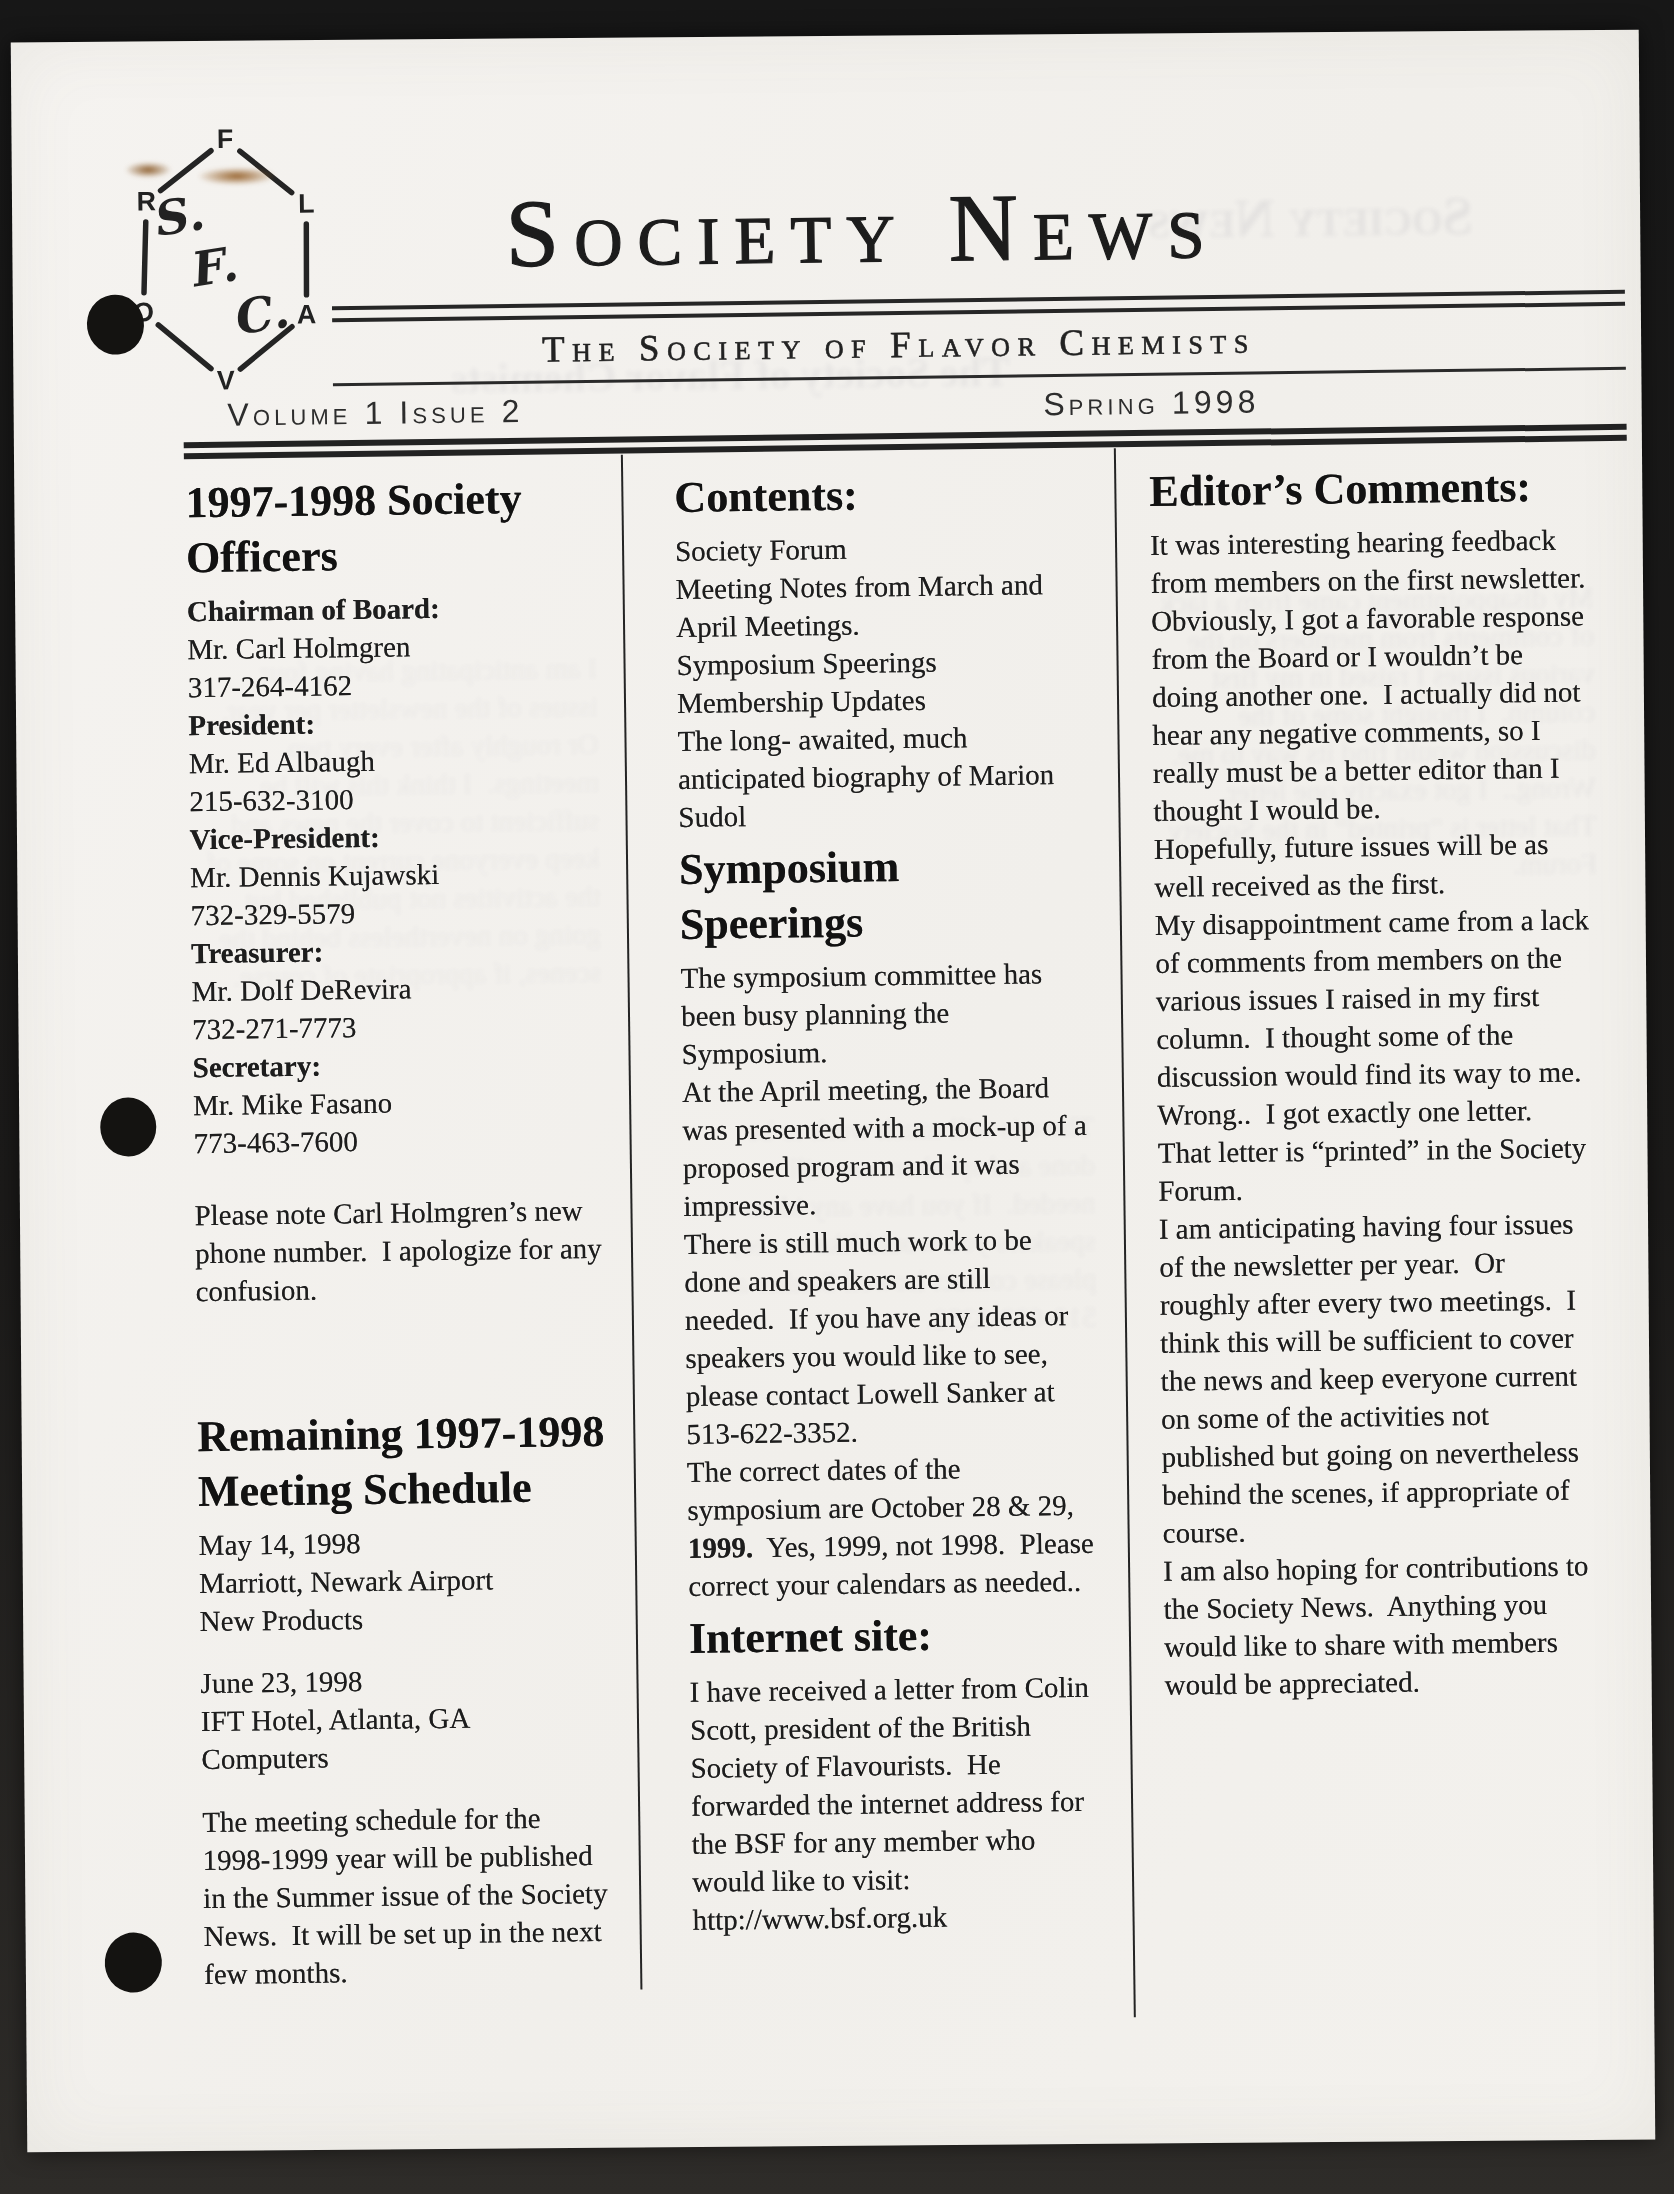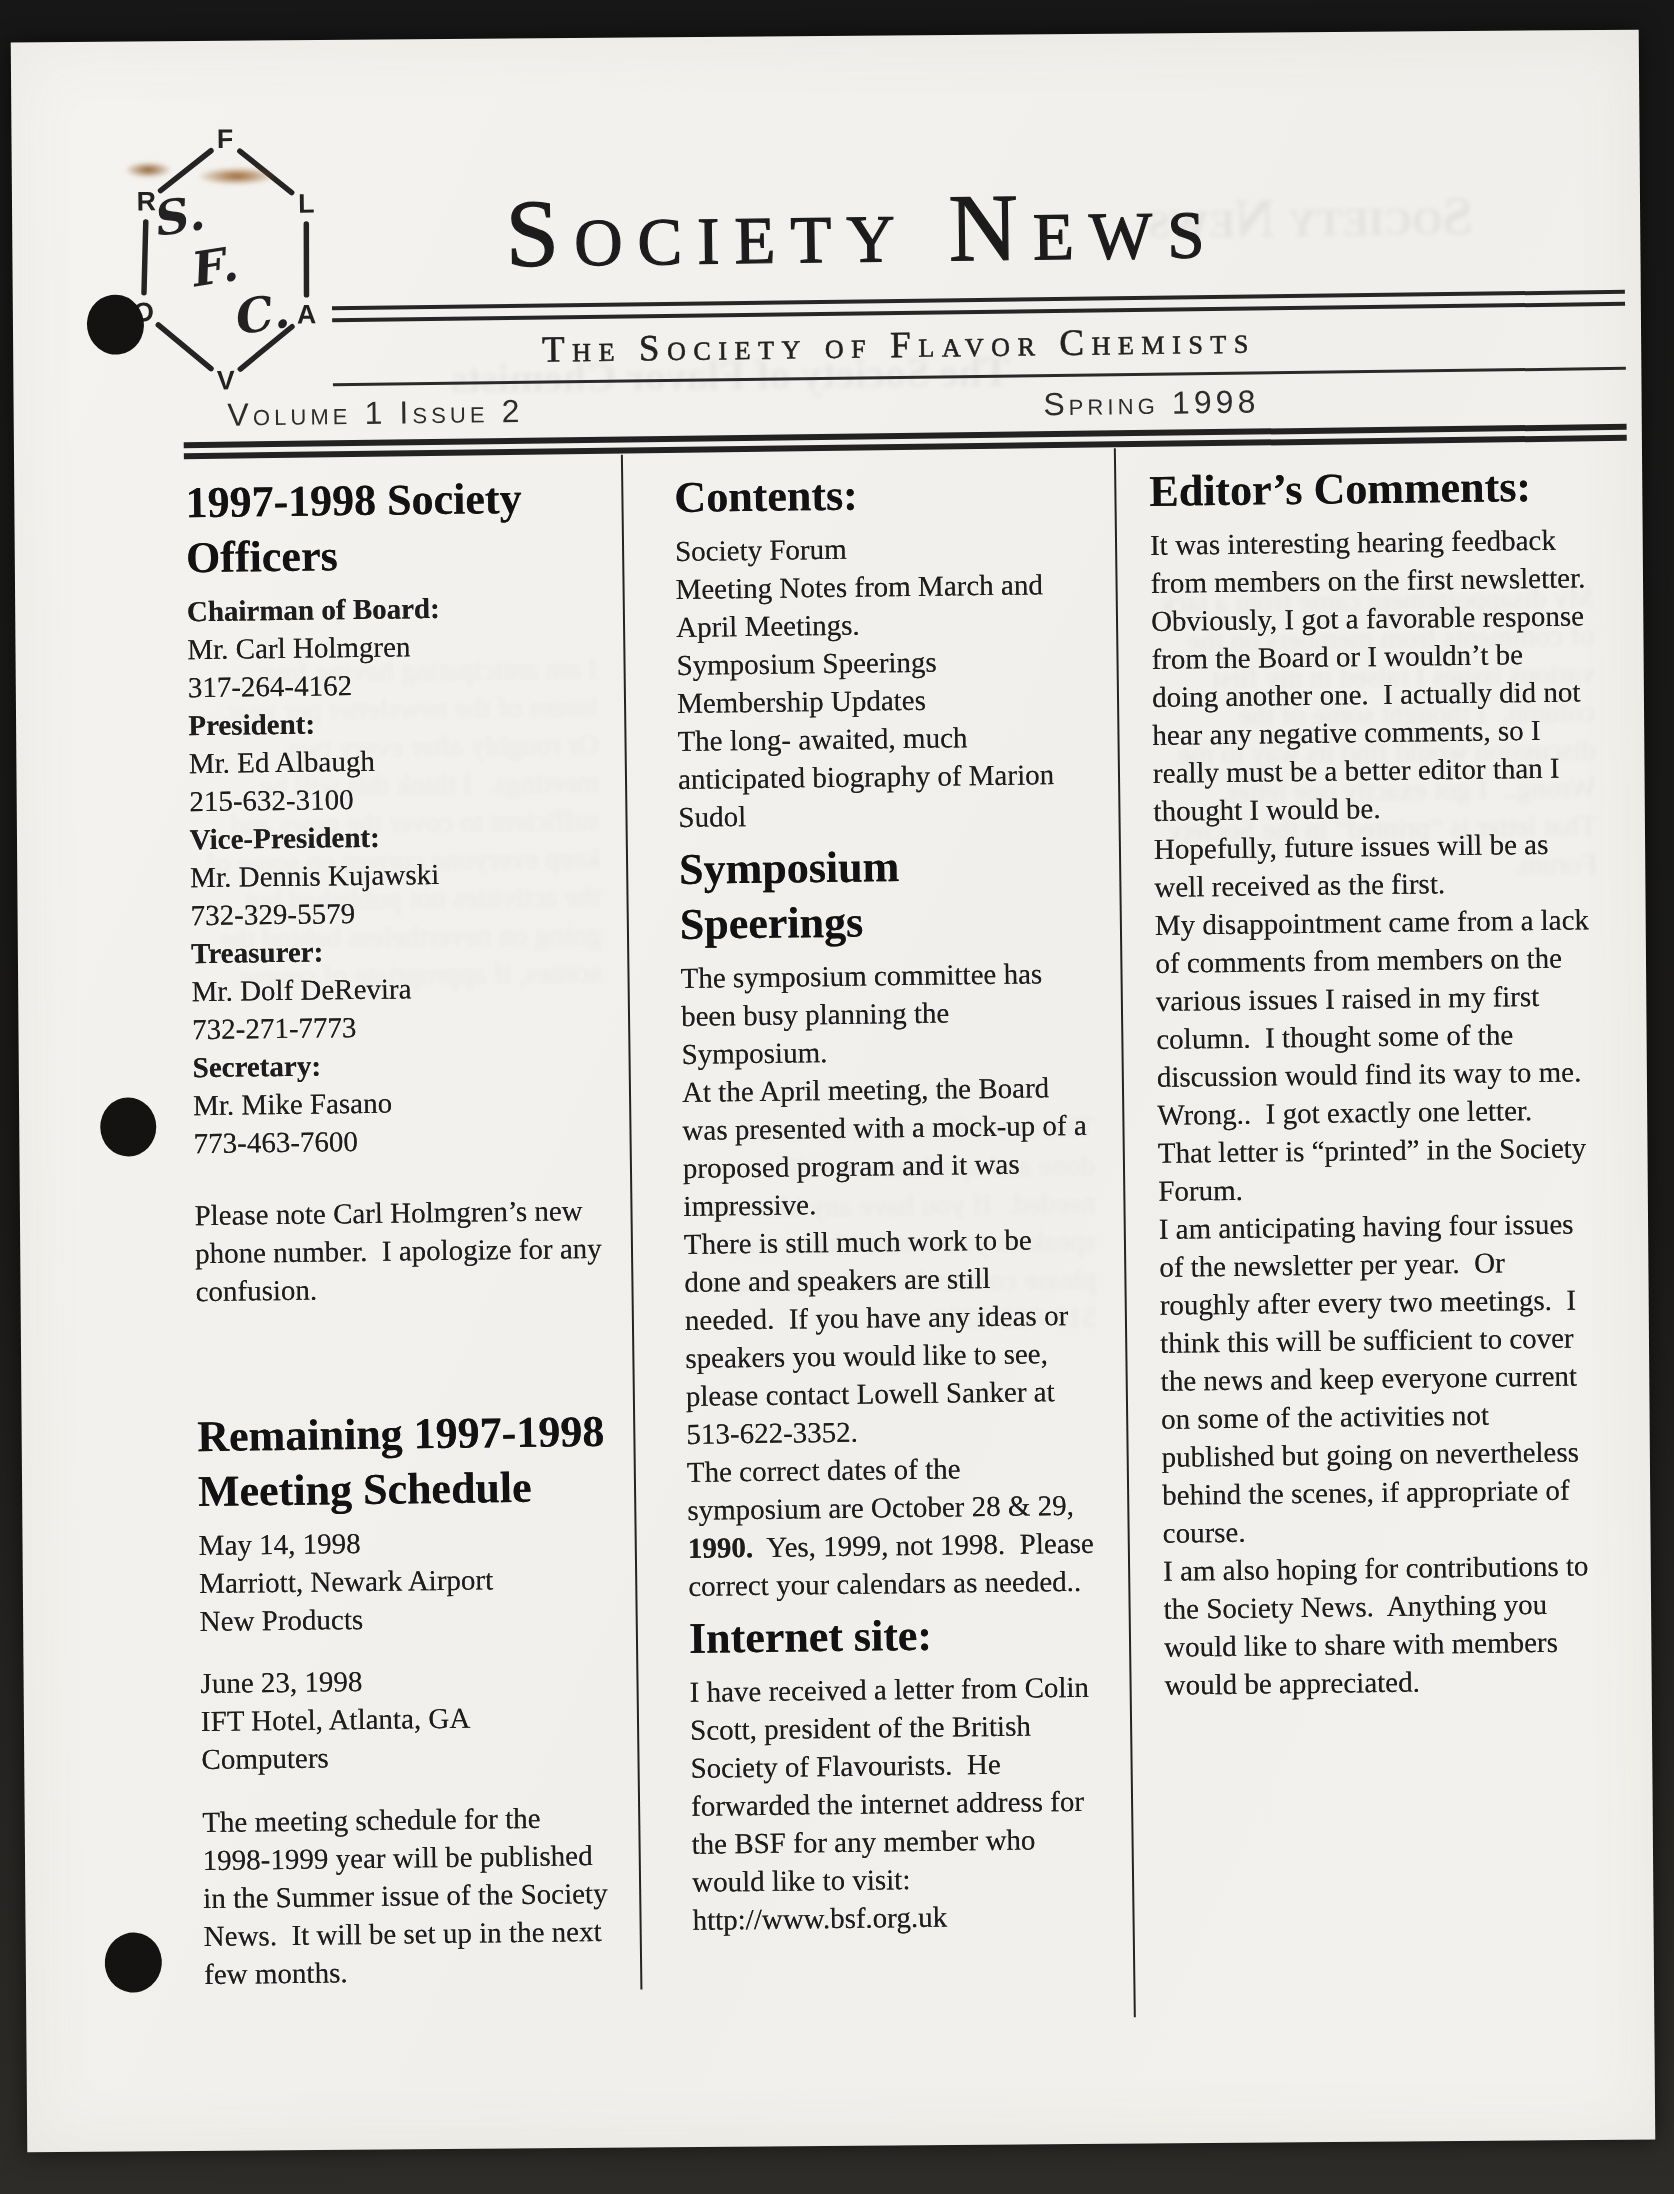--- a/index.html
+++ b/index.html
@@ -180,21 +180,21 @@
       <div>Society Forum</div>
       <div>Meeting Notes from March and April Meetings.</div>
       <div>Symposium Speerings</div>
       <div>Membership Updates</div>
       <div>The long- awaited, much anticipated biography of Marion Sudol</div>
 
       <h2 class="sub-heading">Symposium Speerings</h2>
       <p>The symposium committee has been busy planning the Symposium.</p>
       <p>At the April meeting, the Board was presented with a mock-up of a proposed program and it was impressive.</p>
       <p>There is still much work to be done and speakers are still needed.&nbsp; If you have any ideas or speakers you would like to see, please contact Lowell Sanker at 513-622-3352.</p>
-      <p><span>The correct dates of the symposium are October 28 &amp; 29, </span><b class="inline-bold">1990.</b><span>&nbsp; Yes, 1999, not 1998.&nbsp; Please correct your calendars as needed..</span></p>
+      <p><span>The correct dates of the symposium are October 28 &amp; 29, </span><b class="inline-bold">1999.</b><span>&nbsp; Yes, 1999, not 1998.&nbsp; Please correct your calendars as needed..</span></p>
 
       <h2 class="sub-heading">Internet site:</h2>
       <p>I have received a letter from Colin Scott, president of the British Society of Flavourists.&nbsp; He forwarded the internet address for the BSF for any member who would like to visit: http://www.bsf.org.uk</p>
     </div>
 
     <div class="col col-right">
       <h2>Editor’s Comments:</h2>
       <p>It was interesting hearing feedback from members on the first newsletter.</p>
       <p>Obviously, I got a favorable response from the Board or I wouldn’t be doing another one.&nbsp; I actually did not hear any negative comments, so I really must be a better editor than I thought I would be.</p>
       <p>Hopefully, future issues will be as well received as the first.</p>

